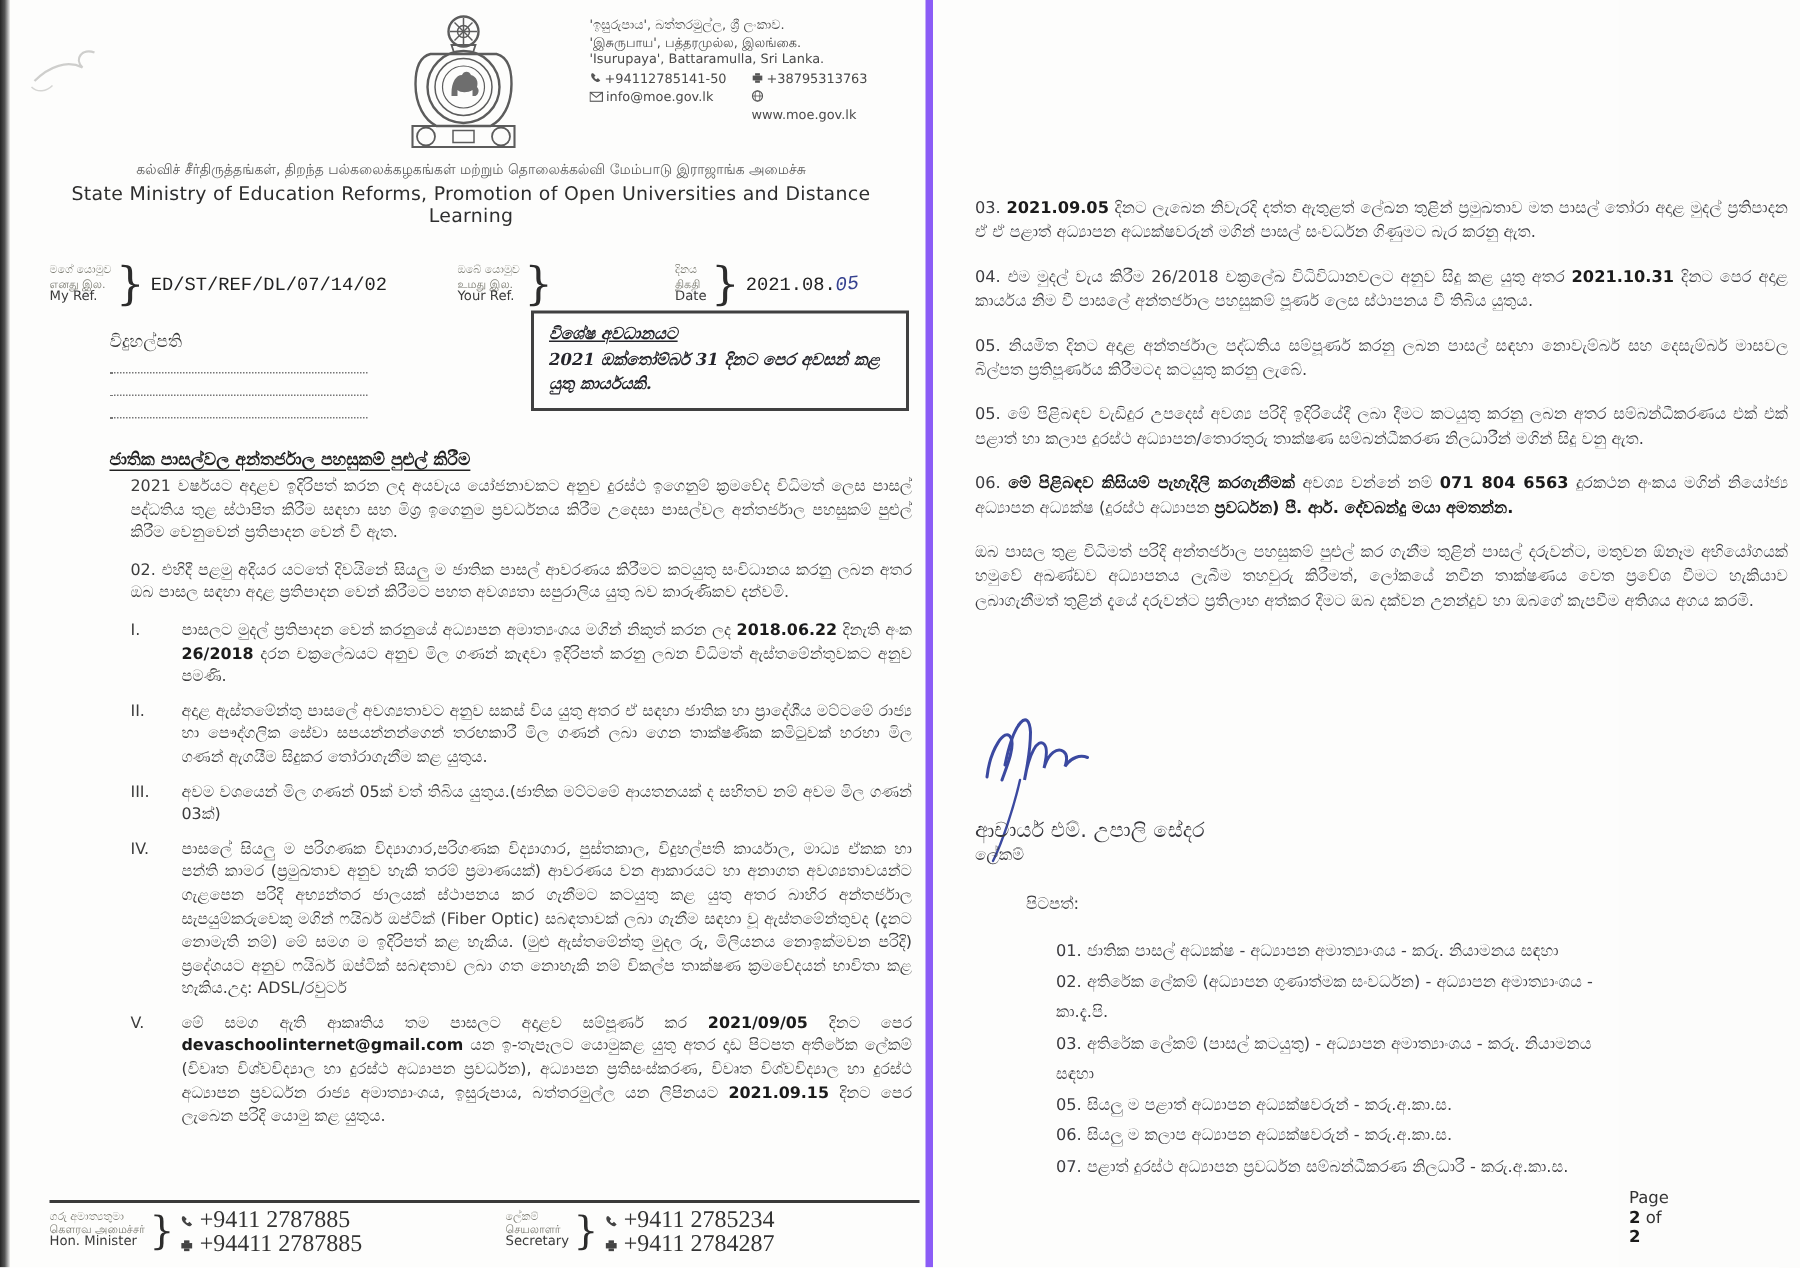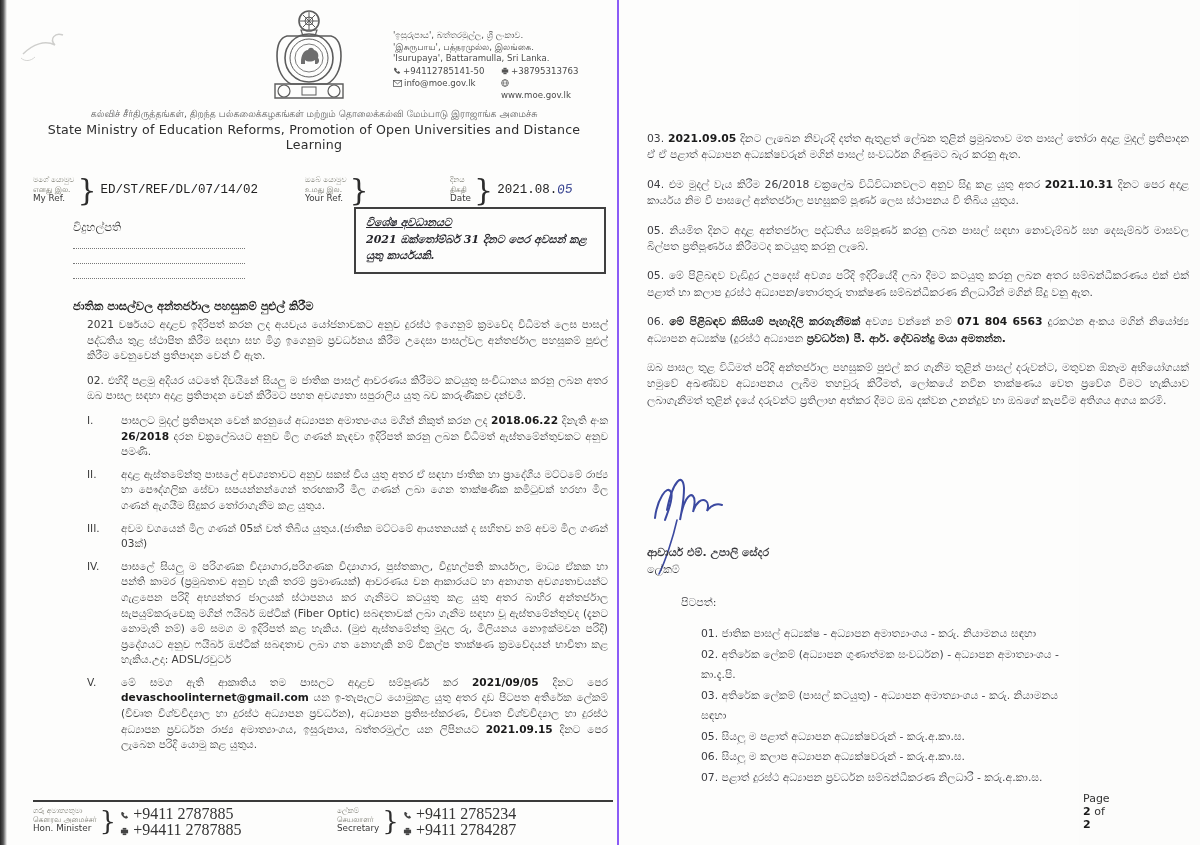--- a/index.html
+++ b/index.html
@@ -2,26 +2,26 @@
 <html><head>
 <meta charset="utf-8">
 <style>
   * { margin:0; padding:0; box-sizing:border-box; }
   html,body { width:1200px; height:845px; font-family:"DejaVu Sans","Liberation Sans",sans-serif; background:#ffffff; }
   #canvas { position:relative; width:1200px; height:845px; background:#fcfcfb; overflow:hidden; }
   .scan-edge { position:absolute; left:0; top:0; width:7px; height:845px;
     background:linear-gradient(90deg,#242424 0%,#555 45%,#bdbdbd 80%,rgba(255,255,255,0) 100%); }
   .page { position:absolute; top:0; height:845px; background:#fdfdfc; }
   #page-left  { left:7px;  width:610px; }
-  #page-right { left:617px; width:462px; border-left:2px solid #8b5cf6; }
+  #page-right { left:617px; width:462px; border-left:5px solid #8b5cf6; }
   .crease { position:absolute; left:8px; top:18px; opacity:.55; }
 
   
   .emblem { position:absolute; left:250px; top:8px; }
-  .addr { position:absolute; left:386px; top:30px; width:186px; font-size:8.6px; line-height:11.5px; color:#4a4a4a; }
+  .addr { position:absolute; left:386px; top:12px; width:186px; font-size:8.6px; line-height:11.5px; color:#4a4a4a; }
   .addr .row { display:grid; grid-template-columns:104px 1fr; column-gap:4px; margin-top:1px; }
   .addr .ic { display:inline-block; vertical-align:-1px; margin-right:2px; }
   .ministry { position:absolute; left:14px; top:106px; width:586px; text-align:center; }
   .ministry .si { font-size:13.5px; font-weight:bold; color:#1f1f1f; }
   .ministry .ta { font-size:9.3px; color:#5c5c5c; margin-top:2px; }
   .ministry .en { font-size:12.6px; color:#2e2e2e; margin-top:2px; letter-spacing:.2px; }
 
   
   .refgrp { position:absolute; display:flex; align-items:center; }
   .reflbl { font-size:7.4px; color:#7a7a70; line-height:9.5px; }
@@ -32,41 +32,41 @@
 
   .recipient { position:absolute; left:66px; top:220px; font-size:11.5px; color:#3a3a3a; }
   .dotline { width:172px; border-bottom:1.6px dotted #777; height:15px; }
 
   .attn { position:absolute; left:347px; top:207px; width:252px; border:2px solid #404040; padding:7px 10px 8px 10px;
           font-style:italic; color:#26262c; background:#fdfdfc; font-family:"DejaVu Serif",serif; }
   .attn .t { font-size:11px; font-weight:bold; text-decoration:underline; }
   .attn .x { font-size:11px; font-weight:bold; margin-top:3px; line-height:16px; }
 
   .subject { position:absolute; left:66px; top:299px; font-size:11.5px; font-weight:bold; color:#222;
-             text-underline-offset:3px; }
+             text-decoration:underline; text-underline-offset:3px; }
 
   .body-l { position:absolute; left:80px; top:317px; width:521px; font-size:10.6px; line-height:15.6px;
             color:#3d3d3d; text-align:justify; }
   .body-l p { margin-bottom:9px; }
   .item { display:flex; margin-bottom:7px; }
   .item .num { width:34px; flex:none; color:#3d3d3d; }
   .b { font-weight:bold; color:#1b1b1b; }
 
   .rule-l { position:absolute; left:26px; top:800px; width:580px; border-top:2px solid #3a3a3a; }
   .foot { position:absolute; top:806px; display:flex; align-items:flex-start; }
   .foot .reflbl { line-height:9px; }
   .foot .vals { font-size:16px; color:#333; font-family:"Liberation Serif","DejaVu Serif",serif; line-height:16px; }
   .foot .vals .ic { margin-right:4px; vertical-align:-1px; }
 
   
   .body-r { position:absolute; left:28px; top:131px; width:542px; font-size:10.8px; line-height:16.4px;
             color:#3d3d42; text-align:justify; }
   .body-r p { margin-bottom:13px; }
   .sig { position:absolute; left:18px; top:462px; }
-  .sig-name { position:absolute; left:28px; top:546px; font-size:11px; color:#38383d;font-weight:bold; }
+  .sig-name { position:absolute; left:28px; top:546px; font-size:14px; color:#38383d; }
   .sig-title { position:absolute; left:28px; top:563px; font-size:11px; color:#38383d; }
   .copies-lbl { position:absolute; left:62px; top:596px; font-size:11px; color:#3d3d42; }
   .copies { position:absolute; left:82px; top:624px; font-size:10.8px; line-height:20.5px; color:#3d3d42; }
   .pagenum { position:absolute; left:464px; top:792px; font-size:11px; color:#333; }
 </style>
 </head>
 <body>
 
 <div id="canvas">
   <div class="scan-edge"></div>

